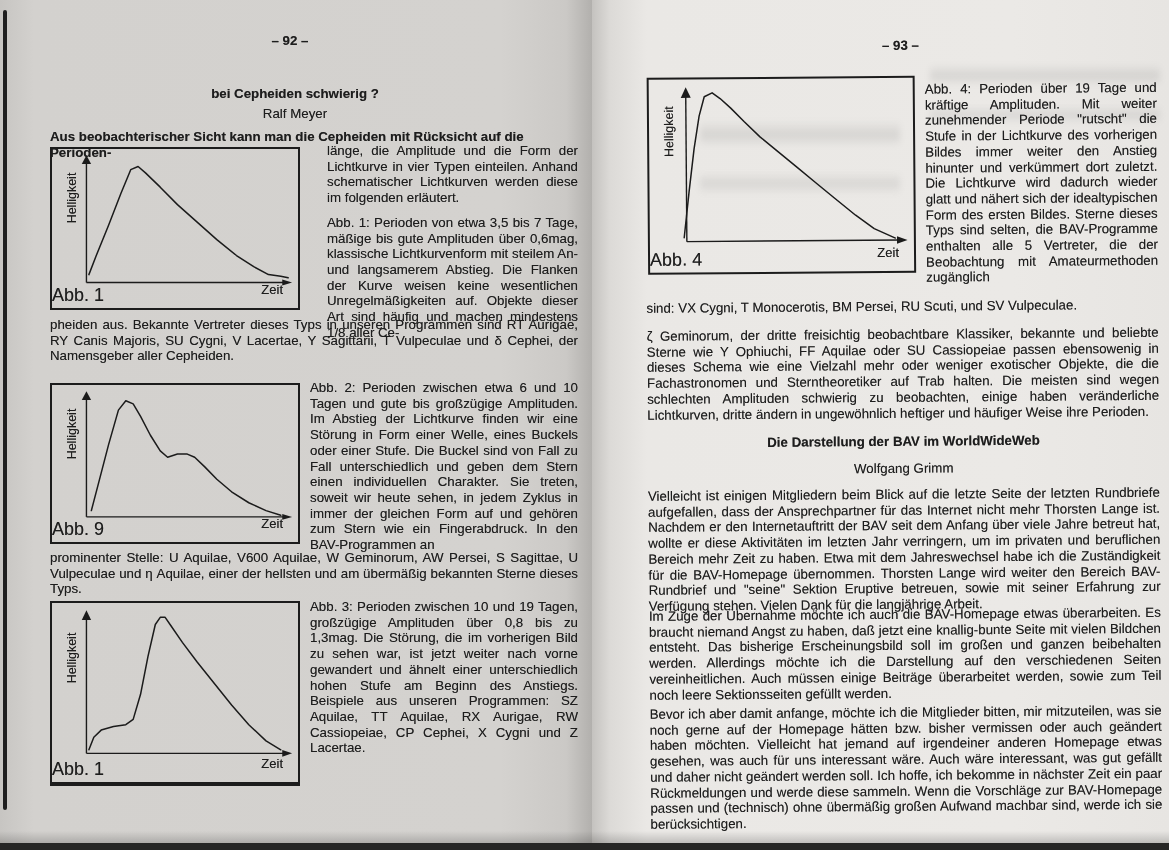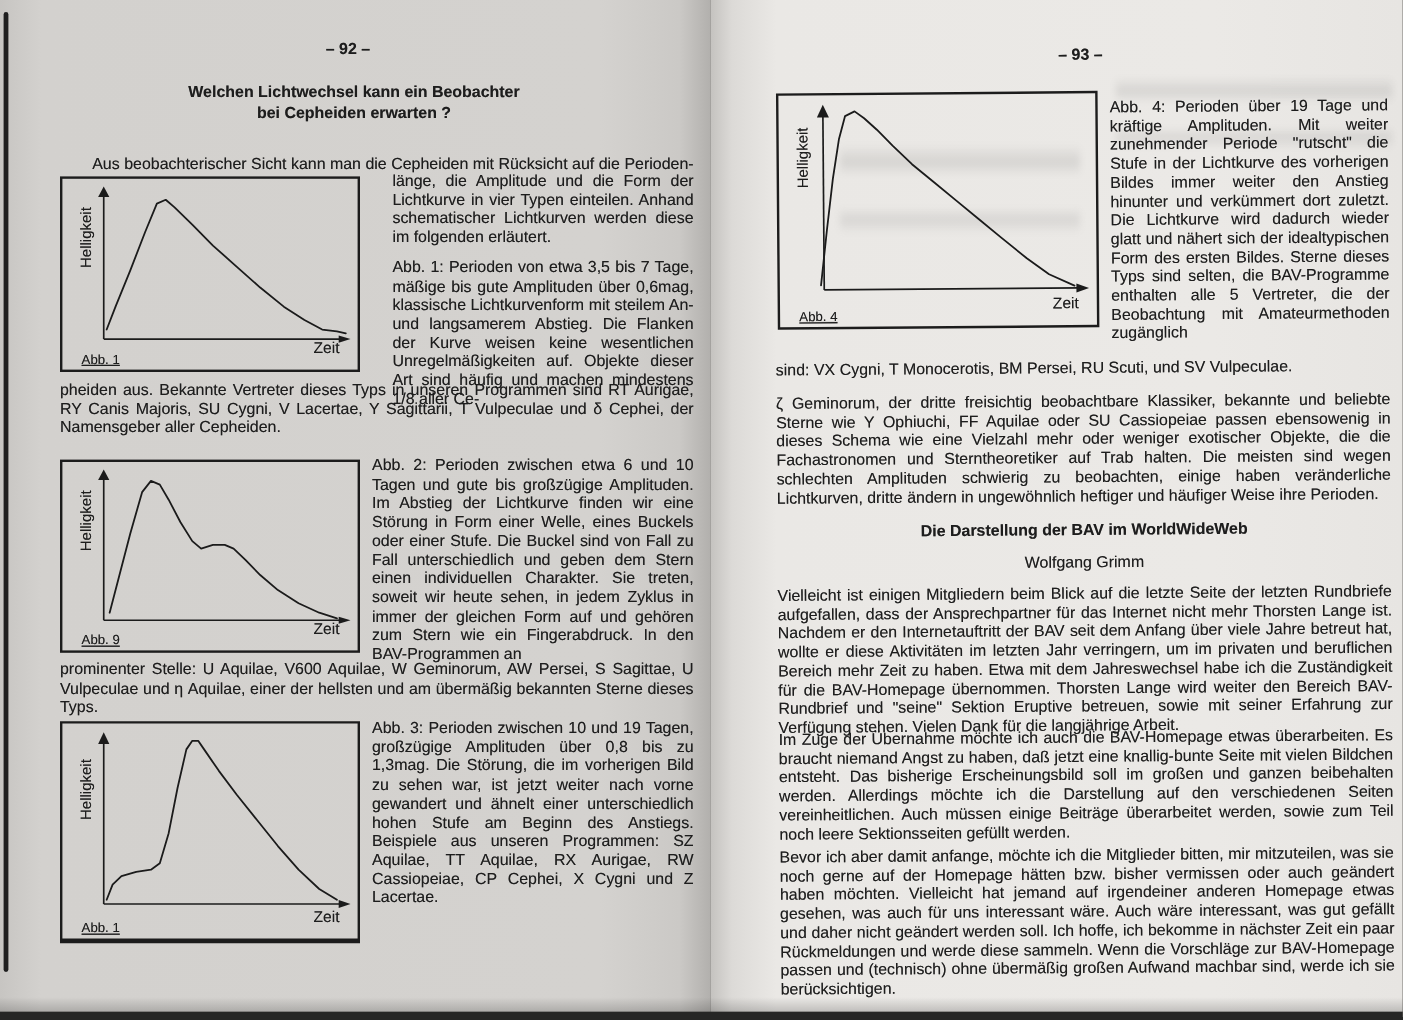--- a/index.html
+++ b/index.html
@@ -22,47 +22,48 @@
   .c{text-align:center;}
   .b{font-weight:bold;}
   .t p{margin:0 0 9px 17px;}
 
   .fig{position:absolute;border:2px solid #1c1c1c;box-sizing:border-box;}
   .fig.thickbottom{border-bottom-width:4px;}
   .fig svg{position:absolute;left:0;top:0;width:100%;height:100%;}
   .ylab{position:absolute;left:20px;top:31%;transform:translate(-50%,-50%) rotate(-90deg);
         font-size:12.5px;white-space:nowrap;text-shadow:0 0 .5px rgba(30,30,30,.55);}
   .xlab{position:absolute;right:15px;bottom:11px;font-size:13px;text-shadow:0 0 .5px rgba(30,30,30,.55);text-align:right;}
-  .figcap{position:absolute;left:16px;bottom:2px;font-size:11px;text-shadow:0 0 .5px rgba(30,30,30,.55);text-decoration:underline;}
+  .figcap{position:absolute;left:0;bottom:2px;font-size:18px;text-shadow:0 0 .5px rgba(30,30,30,.55);}
 
   .rightpage{position:absolute;left:592px;top:0;width:577px;height:843px;
              transform:rotate(-0.45deg);transform-origin:50% 60%;}
 </style>
 </head>
 <body>
 
 <div id="scan">
 
   <div class="abs bg-left"></div>
   <div class="abs bg-right"></div>
   <div class="abs smudge" style="left:930px;top:40px;width:230px;height:120px;"></div>
   <div class="abs smudge" style="left:700px;top:90px;width:200px;height:150px;"></div>
   <div class="abs edge-black"></div>
   <div class="abs bottom-fade"></div>
   <div class="abs bottom-strip"></div>
 
   <div class="t c b" style="left:40px;top:33px;width:500px;">–  92  –</div>
 
   <div class="t c b" style="left:40px;top:68px;width:510px;line-height:17px;">
-    <span>Welchen Lichtwechsel kann ein Beobachter</span><br>
-    <span>bei Cepheiden erwarten ?</span>
+    <br>
+    <span>bei Cepheiden schwierig ?</span>
   </div>
 
+  <div class="t c" style="left:40px;top:106px;width:510px;">Ralf Meyer</div>
 
-  <div class="t" style="left:50px;top:129px;width:528px;text-align:right;">Aus beobachterischer Sicht kann man die Cepheiden mit Rücksicht auf die Perioden-</div>
+  <div class="t" style="left:50px;top:129px;width:528px;text-align:left;font-weight:bold;">Aus beobachterischer Sicht kann man die Cepheiden mit Rücksicht auf die Perioden-</div>
 
   <div class="fig" style="left:50px;top:147px;width:250px;height:163px;">
       <svg viewBox="0 0 100 100" preserveAspectRatio="none">
         <line x1="14" y1="84" x2="14" y2="8" stroke="#1b1b1b" stroke-width="1.4" vector-effect="non-scaling-stroke"></line>
         <line x1="14" y1="84" x2="95" y2="84" stroke="#1b1b1b" stroke-width="1.4" vector-effect="non-scaling-stroke"></line>
         <polygon points="14,4 12.1,9.5 15.9,9.5" fill="#1b1b1b"></polygon>
         <polygon points="97.6,84 93.6,82.1 93.6,85.9" fill="#1b1b1b"></polygon>
         <polyline points="15,79 18,67 23,48 28,28 32,13 35,11 38,15 44,24 51,35 59,46 67,57 75,67 82,74 88,79 93,80 96,81" fill="none" stroke="#1b1b1b" stroke-width="1.5" vector-effect="non-scaling-stroke" stroke-linejoin="round" stroke-linecap="round"></polyline>
       </svg>
     <span class="ylab">Helligkeit</span>

